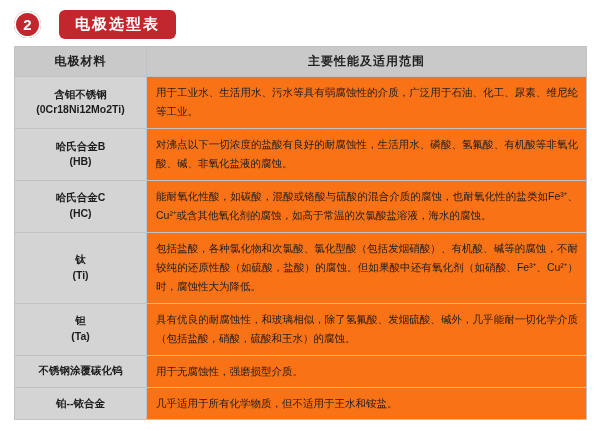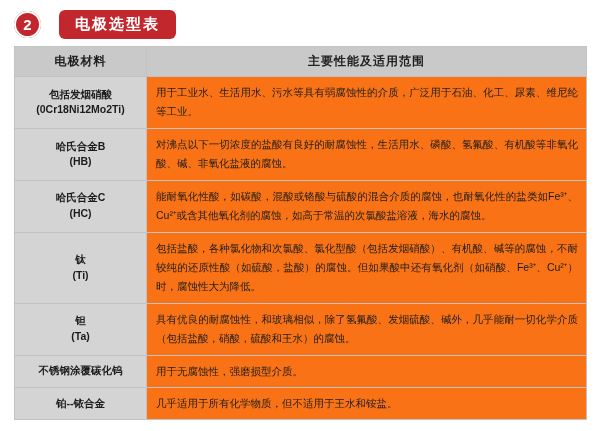--- a/index.html
+++ b/index.html
@@ -125,21 +125,21 @@
       </colgroup>
       <thead>
         <tr>
           <th>电极材料</th>
           <th>主要性能及适用范围</th>
         </tr>
       </thead>
       <tbody>
         <tr>
           <td class="mat">
-            <span class="sub">包括发烟硝酸</span>
+            <span class="sub">含钼不锈钢</span>
             <span class="sub">(0Cr18Ni12Mo2Ti)</span>
           </td>
           <td class="desc">用于工业水、生活用水、污水等具有弱腐蚀性的介质，广泛用于石油、化工、尿素、维尼纶等工业。</td>
         </tr>
         <tr>
           <td class="mat">
             <span class="sub">哈氏合金B</span>
             <span class="sub">(HB)</span>
           </td>
           <td class="desc">对沸点以下一切浓度的盐酸有良好的耐腐蚀性，生活用水、磷酸、氢氟酸、有机酸等非氧化酸、碱、非氧化盐液的腐蚀。</td>

